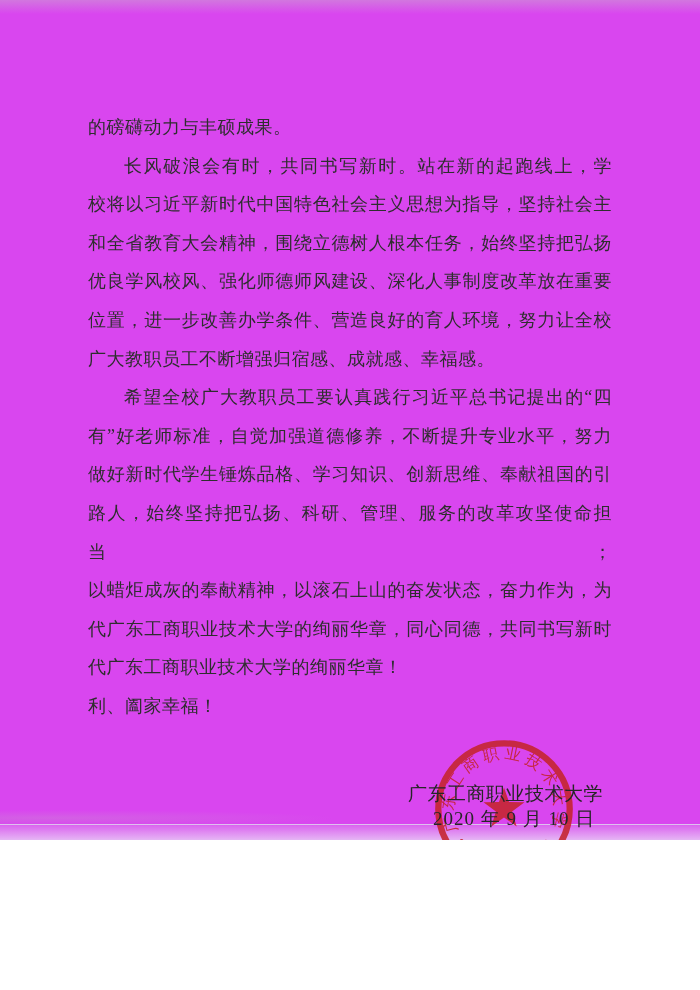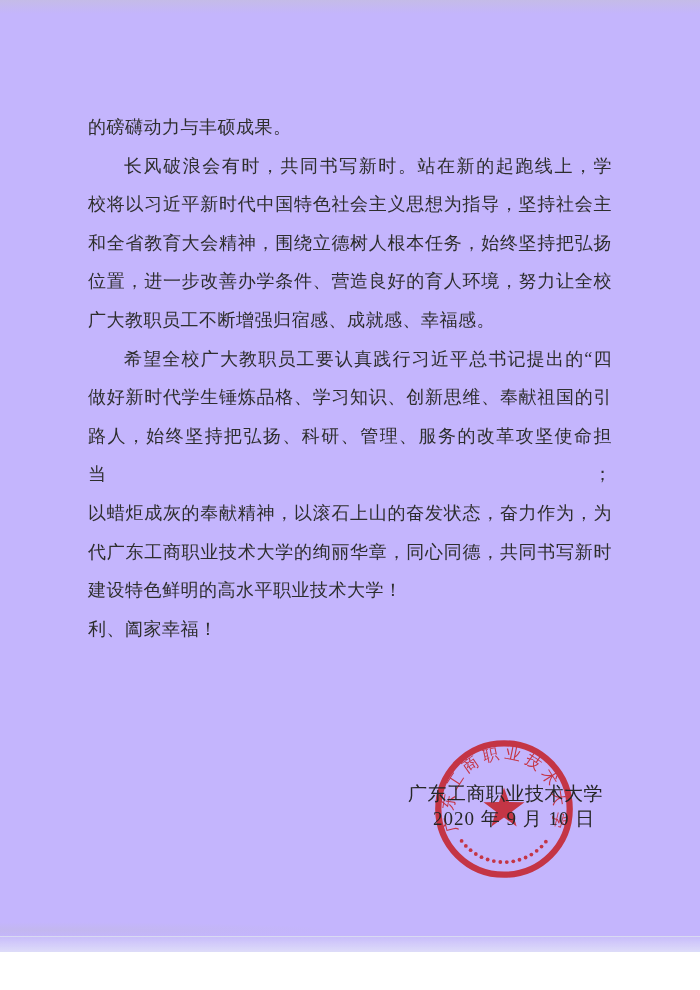--- a/index.html
+++ b/index.html
@@ -3,22 +3,22 @@
 <meta charset="utf-8">
 <style>
   html, body {
     margin: 0;
     padding: 0;
     background: #ffffff;
   }
   .page {
     position: relative;
     width: 700px;
-    height: 952px;
-    background: #c4b5fd;
+    height: 840px;
+    background: #d946ef;
     overflow: hidden;
     font-family: "Liberation Serif", serif;
   }
   
   .edge-top {
     position: absolute;
     top: 0; left: 0; right: 0;
     height: 14px;
     background: linear-gradient(180deg, rgba(198,198,196,0.38), rgba(250,250,249,0));
   }
@@ -89,28 +89,30 @@
 
 <div class="page">
 
   <div class="edge-top"></div>
 
   <div class="doc-body">
       <div class="line last">的磅礴动力与丰硕成果。</div>
       <div class="line first">长风破浪会有时，共同书写新时。站在新的起跑线上，学</div>
       <div class="line">校将以习近平新时代中国特色社会主义思想为指导，坚持社会主</div>
       <div class="line">和全省教育大会精神，围绕立德树人根本任务，始终坚持把弘扬</div>
+      <div class="line">优良学风校风、强化师德师风建设、深化人事制度改革放在重要</div>
       <div class="line">位置，进一步改善办学条件、营造良好的育人环境，努力让全校</div>
       <div class="line last">广大教职员工不断增强归宿感、成就感、幸福感。</div>
       <div class="line first">希望全校广大教职员工要认真践行习近平总书记提出的“四</div>
+      <div class="line">有”好老师标准，自觉加强道德修养，不断提升专业水平，努力</div>
       <div class="line">做好新时代学生锤炼品格、学习知识、创新思维、奉献祖国的引</div>
       <div class="line">路人，始终坚持把弘扬、科研、管理、服务的改革攻坚使命担当；</div>
       <div class="line">以蜡炬成灰的奉献精神，以滚石上山的奋发状态，奋力作为，为</div>
       <div class="line">代广东工商职业技术大学的绚丽华章，同心同德，共同书写新时</div>
-      <div class="line last">建设特色鲜明的高水平职业技术大学！</div>
+      <div class="line last">代广东工商职业技术大学的绚丽华章！</div>
       <div class="line last">利、阖家幸福！</div>
     </div>
 
   <svg class="seal" viewBox="0 0 160 160" aria-hidden="true">
     <circle cx="80" cy="80" r="73" fill="none" stroke="#c5242c" stroke-width="7"></circle>
     <path id="sealArc" d="M 34.1 112.1 A 56 56 0 1 1 125.9 112.1" fill="none"></path>
     <text font-size="17.5" fill="#c5242c" letter-spacing="5" font-family="Liberation Serif, serif">
       <textPath href="#sealArc" startOffset="50%" text-anchor="middle">广东工商职业技术大学</textPath>
     </text>
     <polygon fill="#c5242c" points="80,56 85.6,72.3 102.8,72.6 89,82.9 94.1,99.4 80,89.5 65.9,99.4 71,82.9 57.2,72.6 74.4,72.3"></polygon>

